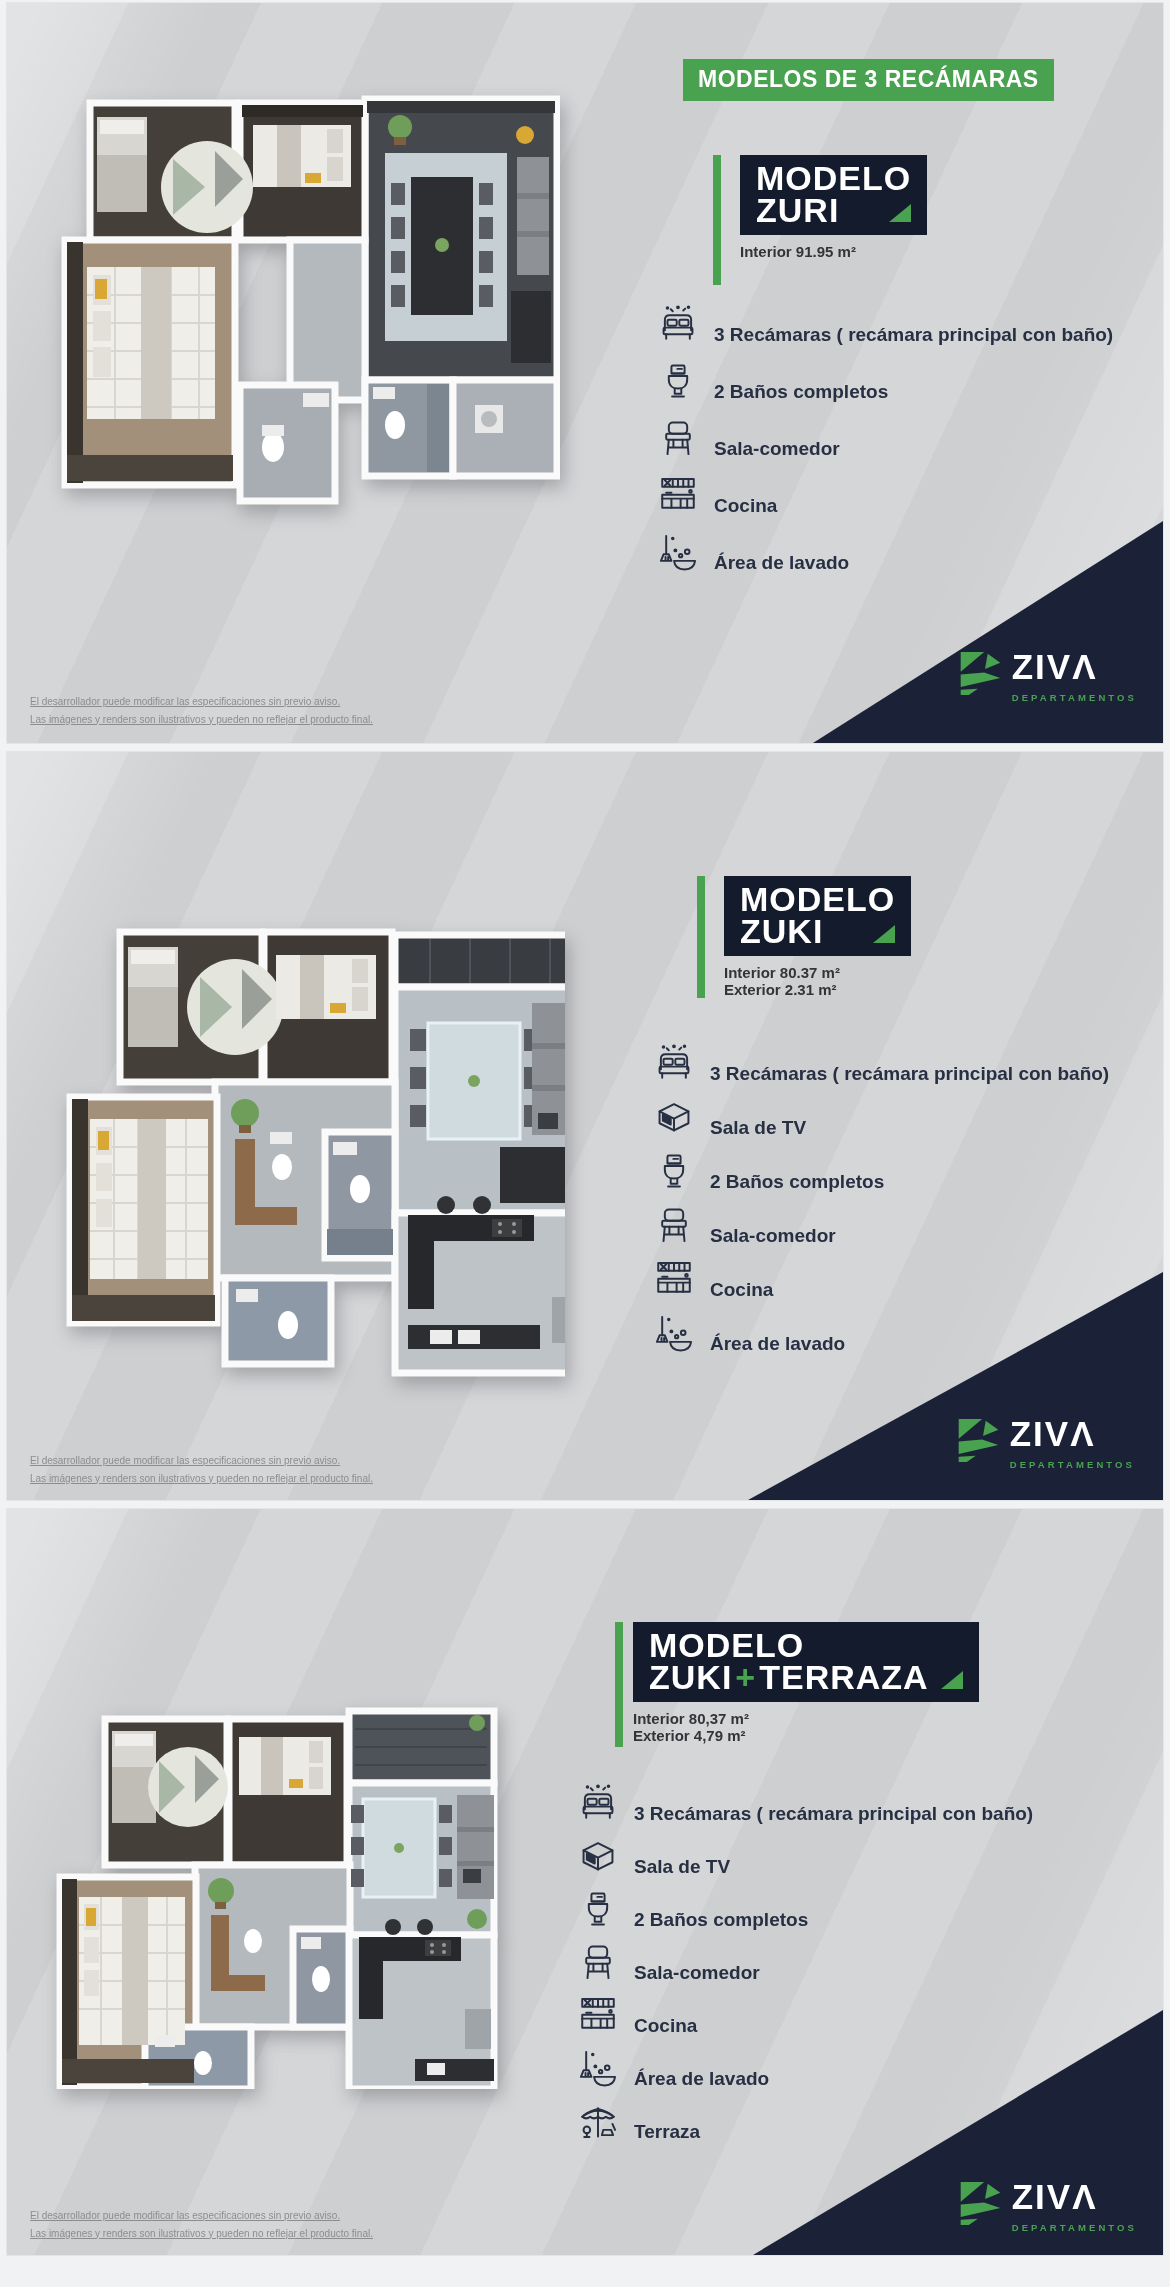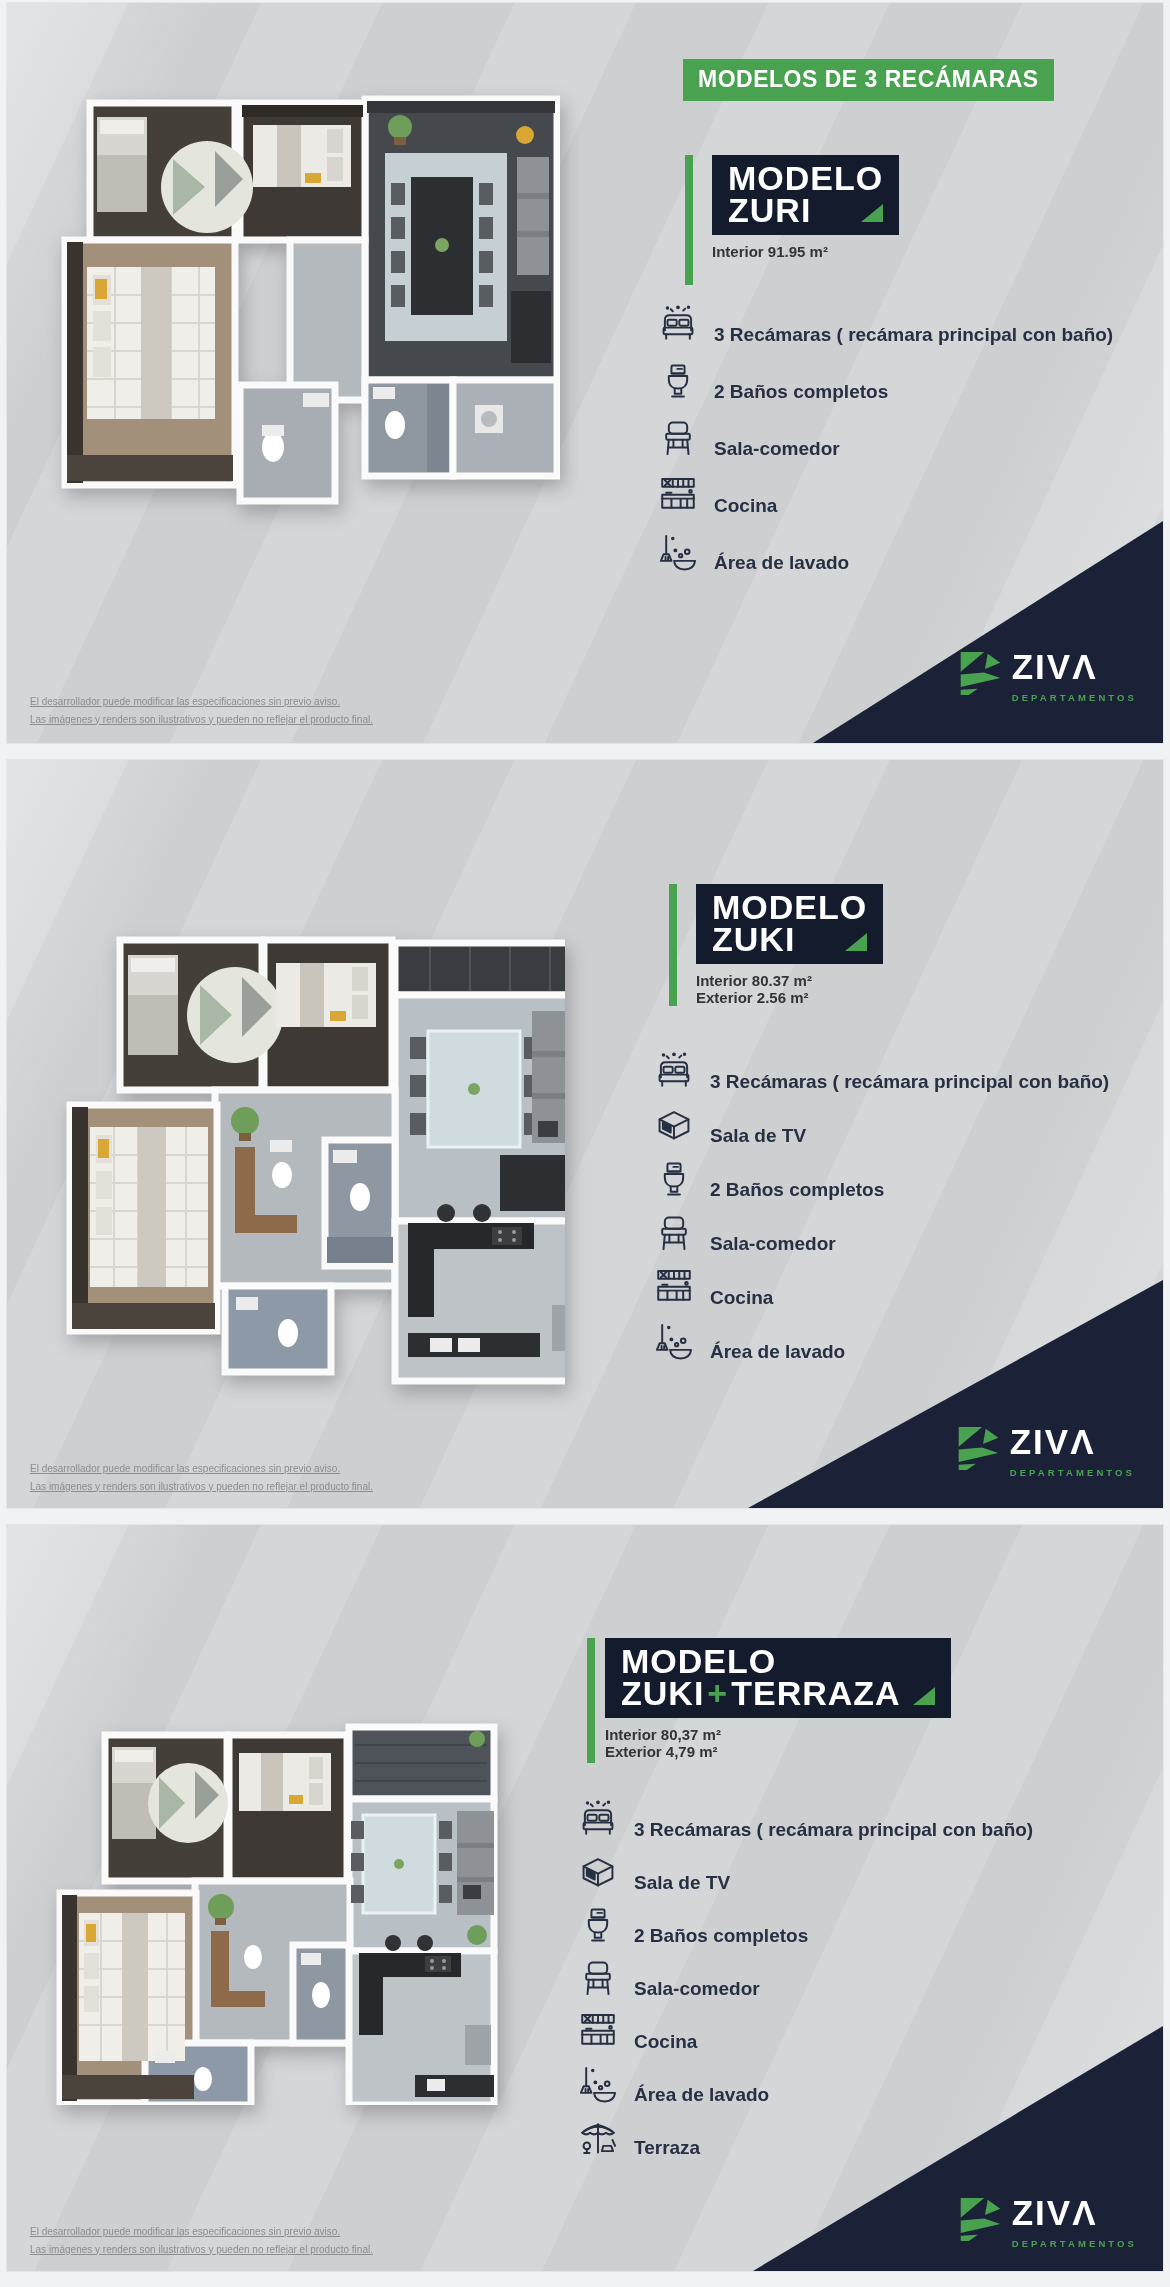--- a/index.html
+++ b/index.html
@@ -6,21 +6,21 @@
   body{
     width:1170px;height:2287px;
     background:#f1f2f4;
     font-family:"Liberation Sans", sans-serif;
     -webkit-font-smoothing:antialiased;
   }
   .page{
     box-sizing:border-box;
     width:1170px;height:2287px;
     padding:3px 7px 4px 7px;
-    display:flex;flex-direction:column;gap:17px;
+    display:flex;flex-direction:column;gap:9px;
   }
   .panel{
     position:relative;
     width:1156px;
     overflow:hidden;
     background:
       linear-gradient(115deg, rgba(255,255,255,.32) 0 2%, rgba(255,255,255,0) 14%),
       linear-gradient(295deg, rgba(255,255,255,.20) 0 5%, rgba(255,255,255,0) 20%),
       repeating-linear-gradient(115deg, rgba(255,255,255,.08) 0 110px, rgba(0,0,0,.018) 110px 230px),
       #d2d3d5;
@@ -30,21 +30,21 @@
 
   
   .header-badge{
     position:absolute;left:676px;top:56px;
     background:#48a24f;color:#fff;
     font-size:23px;font-weight:bold;letter-spacing:.5px;
     padding:7px 15px 8px 15px;
   }
 
   
-  .titleblock{position:absolute;}
+  .titleblock{position:absolute;margin-left:28px;}
   .tb1{left:678px;top:152px;} .tb2{left:662px;top:124px;} .tb3{left:580px;top:113px;}
   .bar{position:absolute;left:0;top:0;width:8px;background:#48a24f;}
   .tb1 .bar{height:130px;} .tb2 .bar{height:122px;} .tb3 .bar{height:125px;}
   .tbox{
     margin-left:27px;display:inline-block;
     background:#141b2c;color:#fff;
     padding:7px 16px 9px 16px;
     font-weight:bold;font-size:34px;line-height:32px;letter-spacing:1px;
     white-space:nowrap;
   }
@@ -387,21 +387,21 @@
       <div class="bar"></div>
       <div class="tbox">
         <div>MODELO</div>
         <div class="tl2">
           <span>ZUKI</span>
           <span class="tri"></span>
         </div>
       </div>
       <div class="areas">
         <div>Interior 80.37 m²</div>
-        <div>Exterior 2.56 m²</div>
+        <div>Exterior 2.31 m²</div>
       </div>
     </div>
 
     <ul class="features f2">
       <li class="feat">
         <svg class="fi">
             <use href="#i-bed"></use>
           </svg>
         <span class="fl">3 Recámaras ( recámara principal con baño)</span>
       </li>

